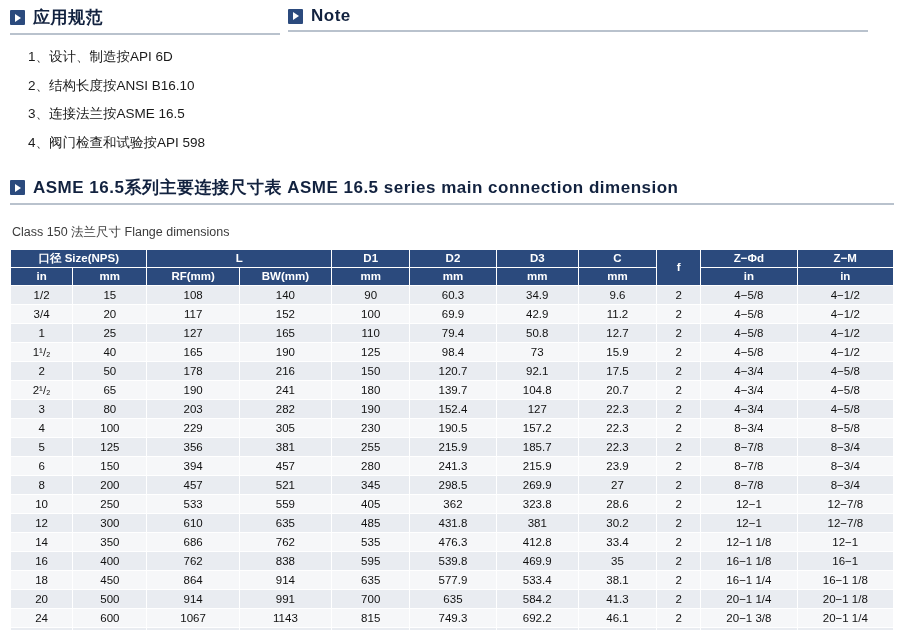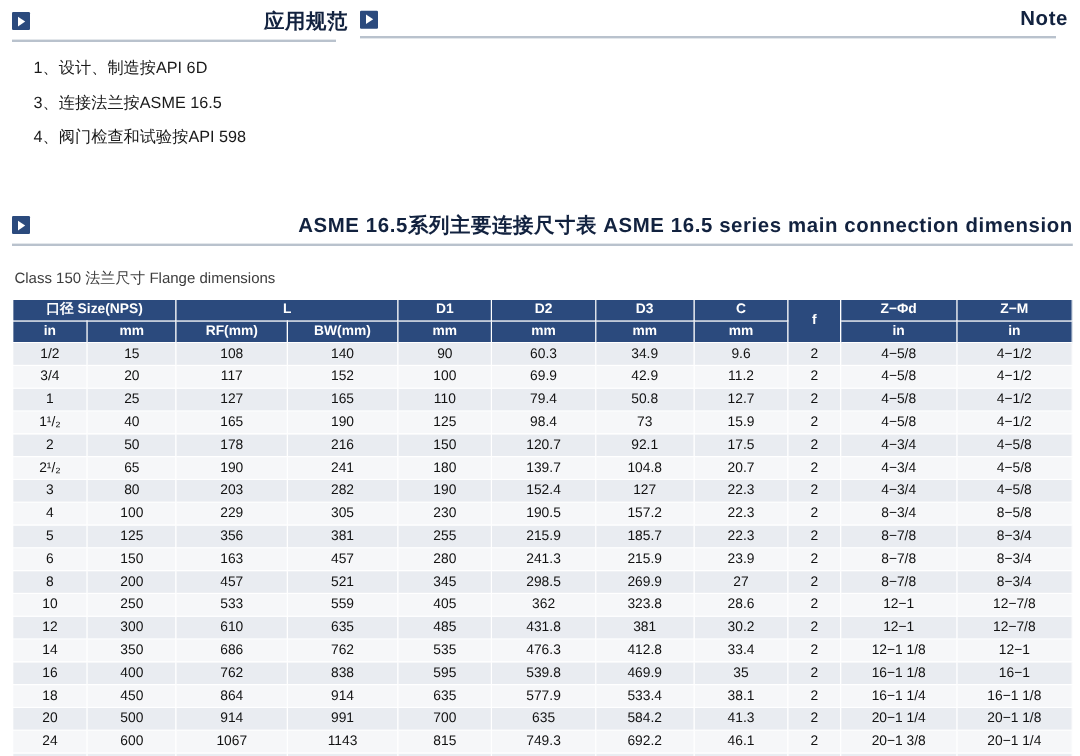--- a/index.html
+++ b/index.html
@@ -18,21 +18,20 @@
     position: relative;
     width: 900px;
     height: 630px;
   }
 
   
   .sec-head {
     display: flex;
     align-items: center;
     gap: 8px;
-    justify-content: space-between;
   }
   .arrow-box {
     width: 15px;
     height: 15px;
     background: #2b4a7d;
     position: relative;
     flex: 0 0 auto;
     border-radius: 1px;
   }
   .arrow-box::after {
@@ -65,21 +64,21 @@
     width: 900px;
   }
   .col-cn {
     position: absolute;
     left: 10px;
     top: 6px;
     width: 280px;
   }
   .col-en {
     position: absolute;
-    left: 300px;
+    left: 288px;
     top: 6px;
     width: 590px;
   }
   .col-cn .hr-line { width: 270px; }
   .col-en .hr-line { width: 580px; }
 
   ul.note-list {
     list-style: none;
     margin: 12px 0 0 0;
     padding: 0;
@@ -147,20 +146,21 @@
   <div class="notes-wrap">
 
     <div class="col-cn">
       <div class="sec-head">
         <span class="arrow-box"></span>
         <span class="sec-title">应用规范</span>
       </div>
       <div class="hr-line"></div>
       <ul class="note-list">
         <li>1、设计、制造按API 6D</li>
+        <li>2、结构长度按ANSI B16.10</li>
         <li>3、连接法兰按ASME 16.5</li>
         <li>4、阀门检查和试验按API 598</li>
       </ul>
     </div>
 
     <div class="col-en">
       <div class="sec-head">
         <span class="arrow-box"></span>
         <span class="sec-title">Note</span>
       </div>
@@ -330,21 +330,21 @@
             <td>215.9</td>
             <td>185.7</td>
             <td>22.3</td>
             <td>2</td>
             <td>8−7/8</td>
             <td>8−3/4</td>
           </tr>
           <tr class="even">
             <td>6</td>
             <td>150</td>
-            <td>163</td>
+            <td>394</td>
             <td>457</td>
             <td>280</td>
             <td>241.3</td>
             <td>215.9</td>
             <td>23.9</td>
             <td>2</td>
             <td>8−7/8</td>
             <td>8−3/4</td>
           </tr>
           <tr class="odd">

